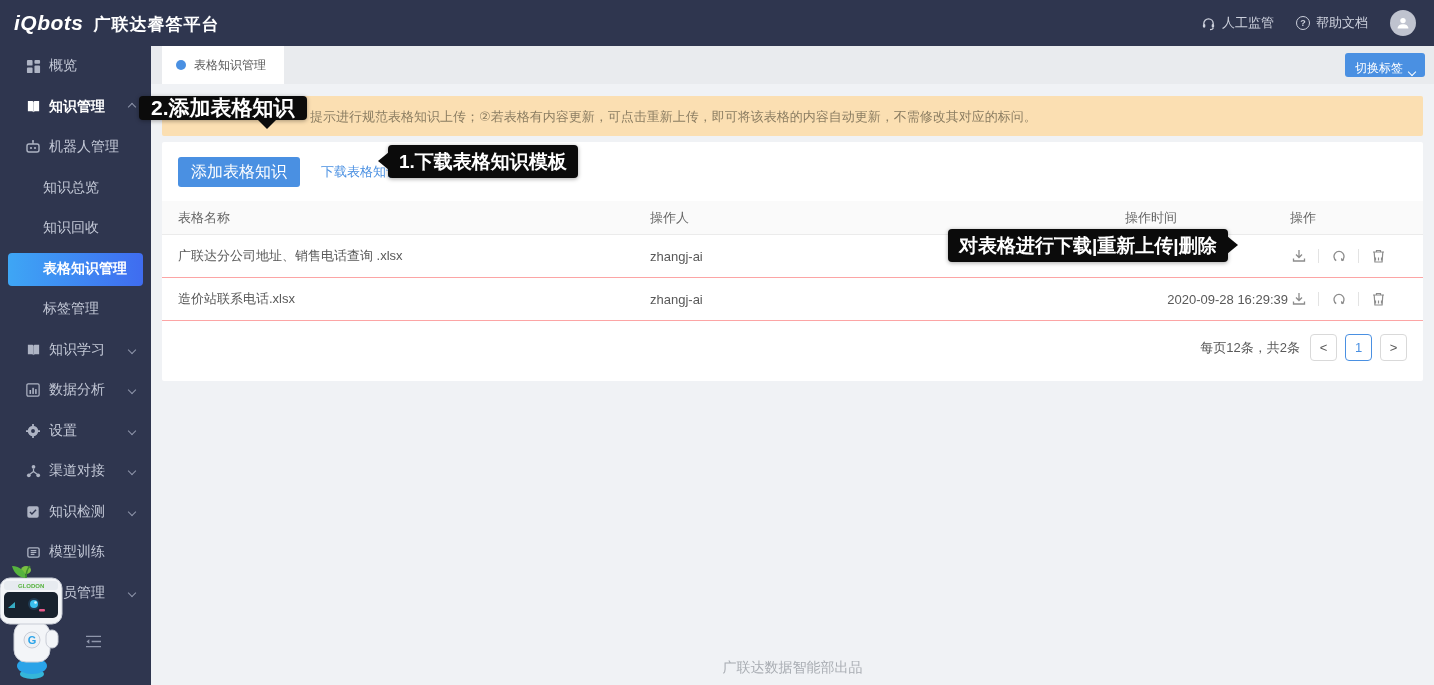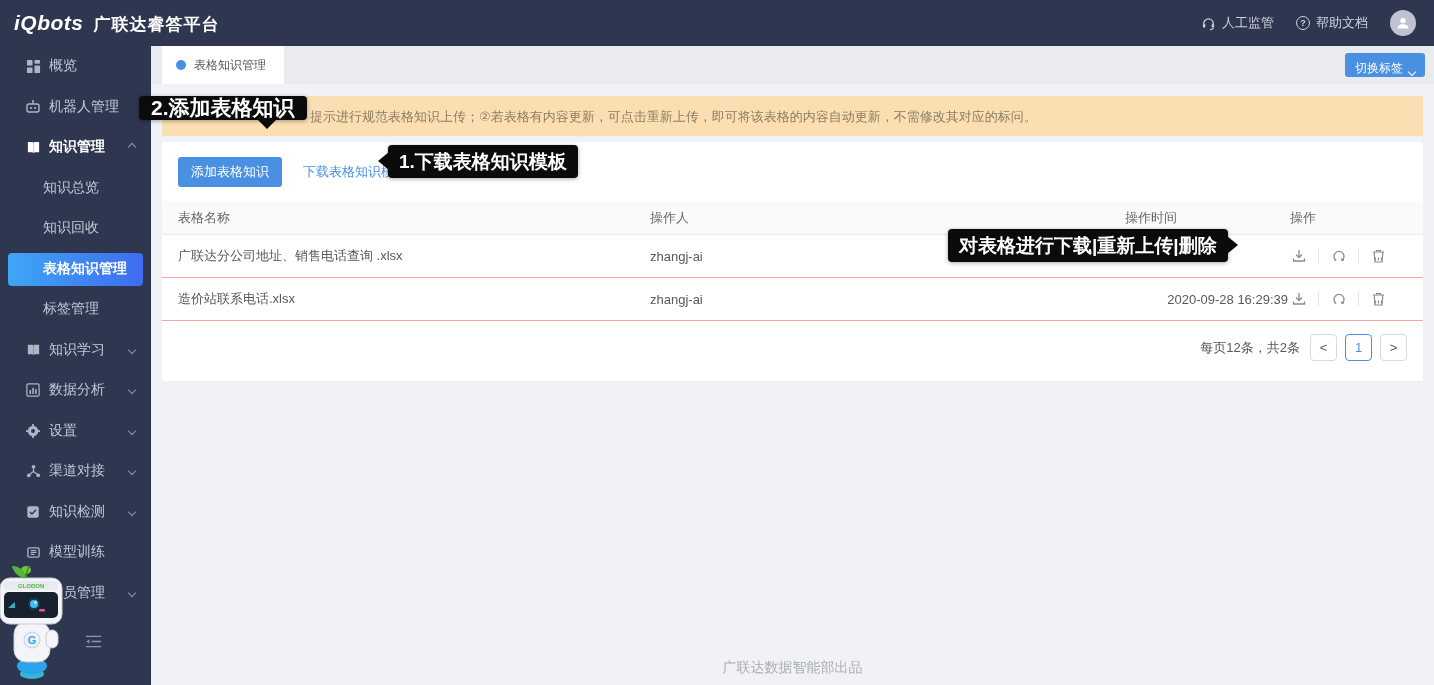--- a/index.html
+++ b/index.html
@@ -45,21 +45,21 @@
   .switch-btn { position:absolute; right:9px; top:7px; height:24px; background:#4a90e2; color:#fff;
     font-size:12px; border:none; border-radius:3px; padding:0 10px; display:flex; align-items:flex-end; gap:6px; cursor:pointer; }
   .switch-btn .chev { border-color:#fff; margin:0 0 2px 0; }
 
   .content { padding:12px 11px 0 11px; }
   .alert-bar { position:relative; height:40px; background:#fbdfb2; border-radius:2px; overflow:hidden; }
   .alert-text { position:absolute; left:148px; top:12px; font-size:13px; color:#8b7d62; white-space:nowrap; }
 
   .card { margin-top:6px; background:#fff; border-radius:2px; padding-bottom:10px; }
   .toolbar { display:flex; align-items:center; padding:15px 16px 14px 16px; }
-  .btn-primary { height:30px; background:#4a90e2; color:#fff; border:none; border-radius:3px; font-size:13px; padding:0 13px; cursor:pointer; }
+  .btn-primary { height:30px; background:#4a90e2; color:#fff; border:none; border-radius:3px; font-size:16px; padding:0 13px; cursor:pointer; }
   .link-download { margin-left:21px; color:#4a90e2; font-size:13px; cursor:pointer; text-decoration:none; }
 
   .tbl { width:100%; }
   .trow { display:grid; grid-template-columns:488px 475px 165px 1fr; align-items:center; }
   .thead { height:34px; background:#fafafa; border-bottom:1px solid #ebebeb; }
   .thead .tcell { font-size:13px; color:#666; }
   .tbody-row { height:43px; border-bottom:1px solid #fca5a5; }
   .tcell { font-size:13px; color:#595959; white-space:nowrap; overflow:hidden; }
   .tcell.c-name { padding-left:16px; }
   .tcell.c-time { text-align:right; padding-right:2px; }
@@ -130,41 +130,41 @@
       <span class="s-ico">
         <svg width="15" height="15" viewBox="0 0 16 16">
             <rect x="1" y="1" width="6" height="6" rx="1" fill="#aeb4c4"></rect>
             <rect x="9" y="1" width="6" height="4" rx="1" fill="#aeb4c4"></rect>
             <rect x="1" y="9" width="6" height="6" rx="1" fill="#aeb4c4"></rect>
             <rect x="9" y="7" width="6" height="8" rx="1" fill="#aeb4c4"></rect>
           </svg>
       </span>
       <span class="s-lbl">概览</span>
     </div>
+    <div class="s-item parent-open">
+      <span class="s-ico">
+        <svg width="15" height="15" viewBox="0 0 16 16">
+            <path d="M2 2h4.5c.8 0 1.5.6 1.5 1.4V14c-.4-.7-1-1-1.8-1H2z" fill="#fff"></path>
+            <path d="M14 2H9.5C8.7 2 8 2.6 8 3.4V14c.4-.7 1-1 1.8-1H14z" fill="#fff"></path>
+          </svg>
+      </span>
+      <span class="s-lbl">知识管理</span>
+      <span class="chev up"></span>
+    </div>
     <div class="s-item">
       <span class="s-ico">
         <svg width="16" height="16" viewBox="0 0 16 16">
             <rect x="2" y="5" width="12" height="8" rx="2" fill="none" stroke="#aeb4c4" stroke-width="1.4"></rect>
             <circle cx="6" cy="9" r="1.1" fill="#aeb4c4"></circle>
             <circle cx="10" cy="9" r="1.1" fill="#aeb4c4"></circle>
             <path d="M8 5V2.5" stroke="#aeb4c4" stroke-width="1.4"></path>
             <circle cx="8" cy="2" r="1" fill="#aeb4c4"></circle>
           </svg>
       </span>
       <span class="s-lbl">机器人管理</span>
-    </div>
-    <div class="s-item parent-open">
-      <span class="s-ico">
-        <svg width="15" height="15" viewBox="0 0 16 16">
-            <path d="M2 2h4.5c.8 0 1.5.6 1.5 1.4V14c-.4-.7-1-1-1.8-1H2z" fill="#fff"></path>
-            <path d="M14 2H9.5C8.7 2 8 2.6 8 3.4V14c.4-.7 1-1 1.8-1H14z" fill="#fff"></path>
-          </svg>
-      </span>
-      <span class="s-lbl">知识管理</span>
-      <span class="chev up"></span>
     </div>
     <div class="s-sub">
       <span class="s-lbl">知识总览</span>
     </div>
     <div class="s-sub">
       <span class="s-lbl">知识回收</span>
     </div>
     <div class="s-sub active">
       <span class="s-lbl">表格知识管理</span>
     </div>

